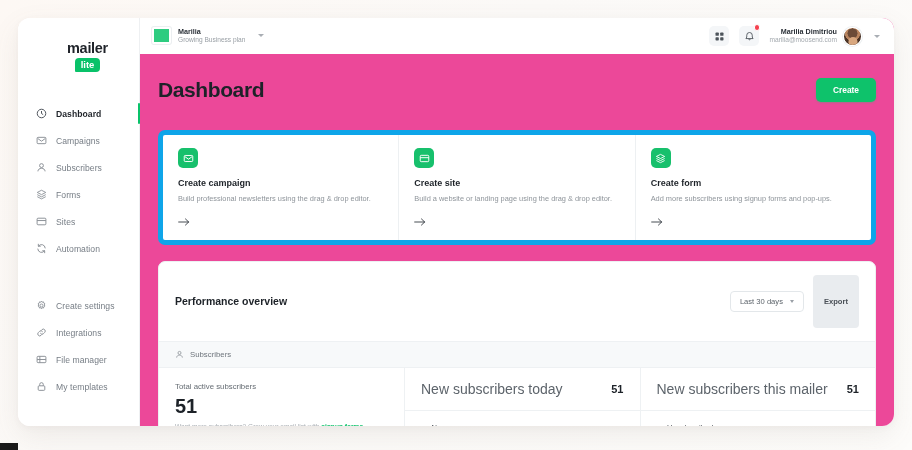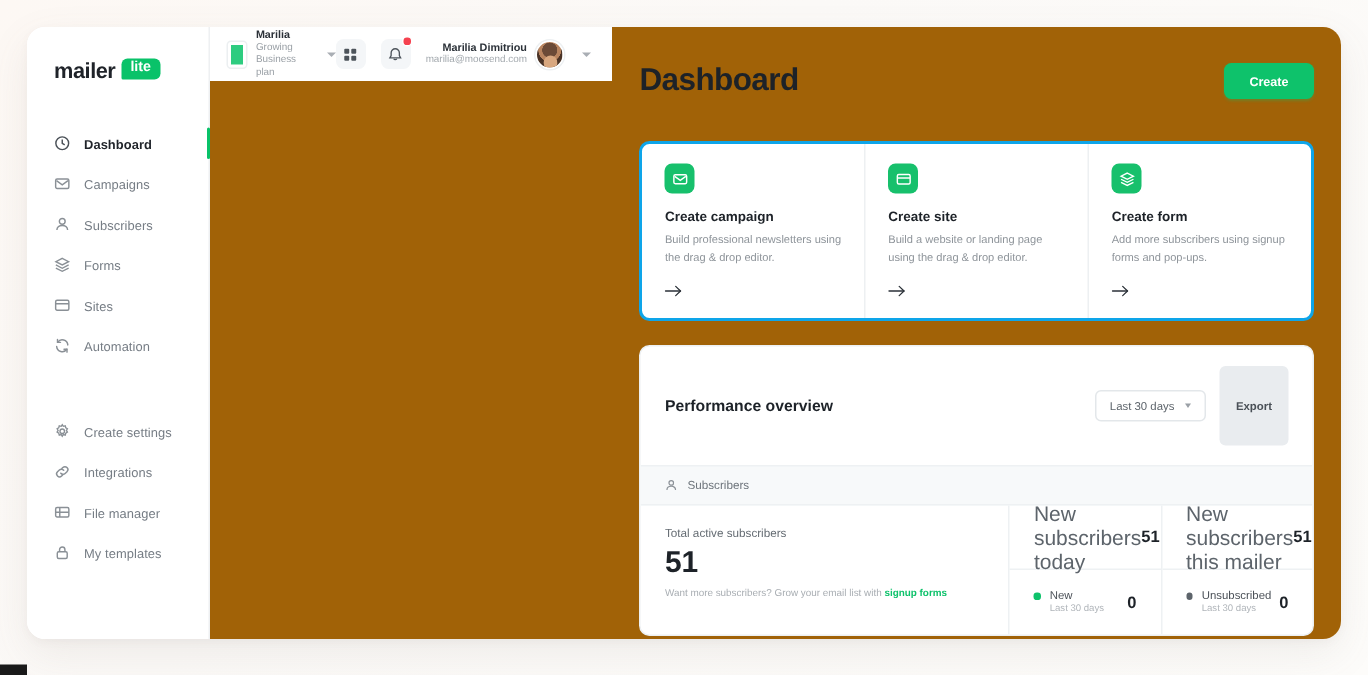--- a/index.html
+++ b/index.html
@@ -49,20 +49,21 @@
     position: relative;
     padding-top: 22px;
     box-sizing: border-box;
   }
   .logo {
     display: flex;
     align-items: center;
     gap: 4px;
     padding-left: 18px;
     margin-bottom: 26px;
+    flex-direction: column;
   }
   .logo-text {
     font-size: 14.5px;
     font-weight: 700;
     color: #1f2329;
     letter-spacing: -0.3px;
   }
   .logo-badge {
     background: #09c269;
     color: #ffffff;
@@ -102,21 +103,22 @@
     width: 2px;
     height: 21px;
     background: #09c269;
     border-radius: 2px;
   }
 
   
   .main {
     flex: 1;
     display: flex;
-    background: #a16207;
+    flex-direction: column;
+    background: #ec4899;
     min-width: 0;
   }
   .topbar {
     height: 36px;
     flex: 0 0 36px;
     background: #ffffff;
     display: flex;
     align-items: center;
     justify-content: space-between;
     padding: 0 14px 0 12px;
@@ -212,21 +214,21 @@
     border-radius: 5px;
     border: none;
     cursor: pointer;
     box-shadow: 0 1px 2px rgba(14,194,107,0.3);
   }
 
   
   .cards {
     display: flex;
     background: #ffffff;
-    border: 2px solid #0ea5e9;
+    border: 5px solid #0ea5e9;
     border-radius: 7px;
     overflow: hidden;
   }
   .card {
     flex: 1;
     padding: 13px 14px 13px 15px;
     border-right: 1px solid #edf0f2;
     box-sizing: border-box;
     cursor: pointer;
     min-width: 0;

